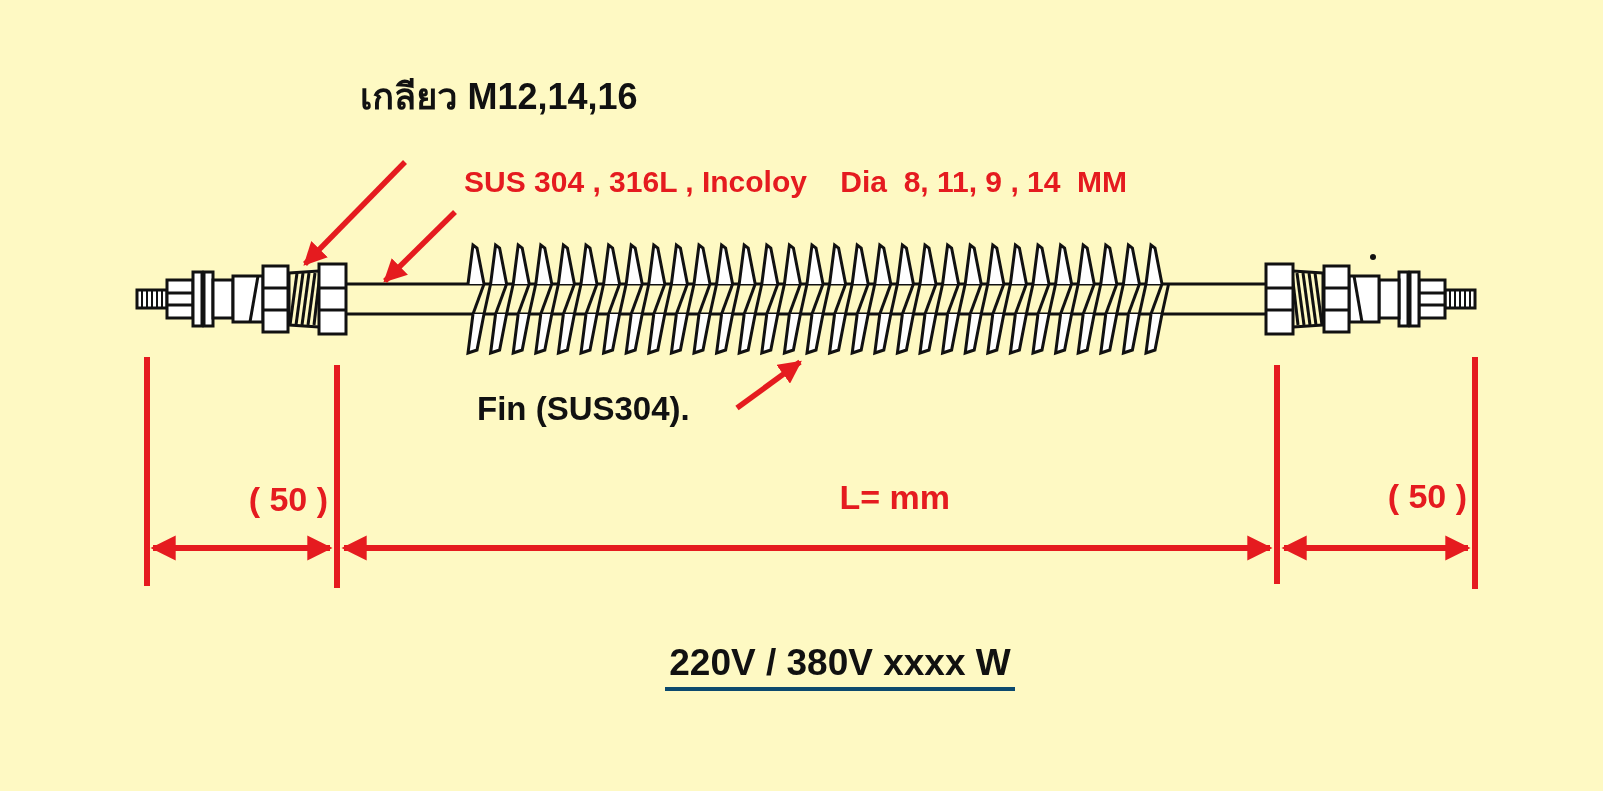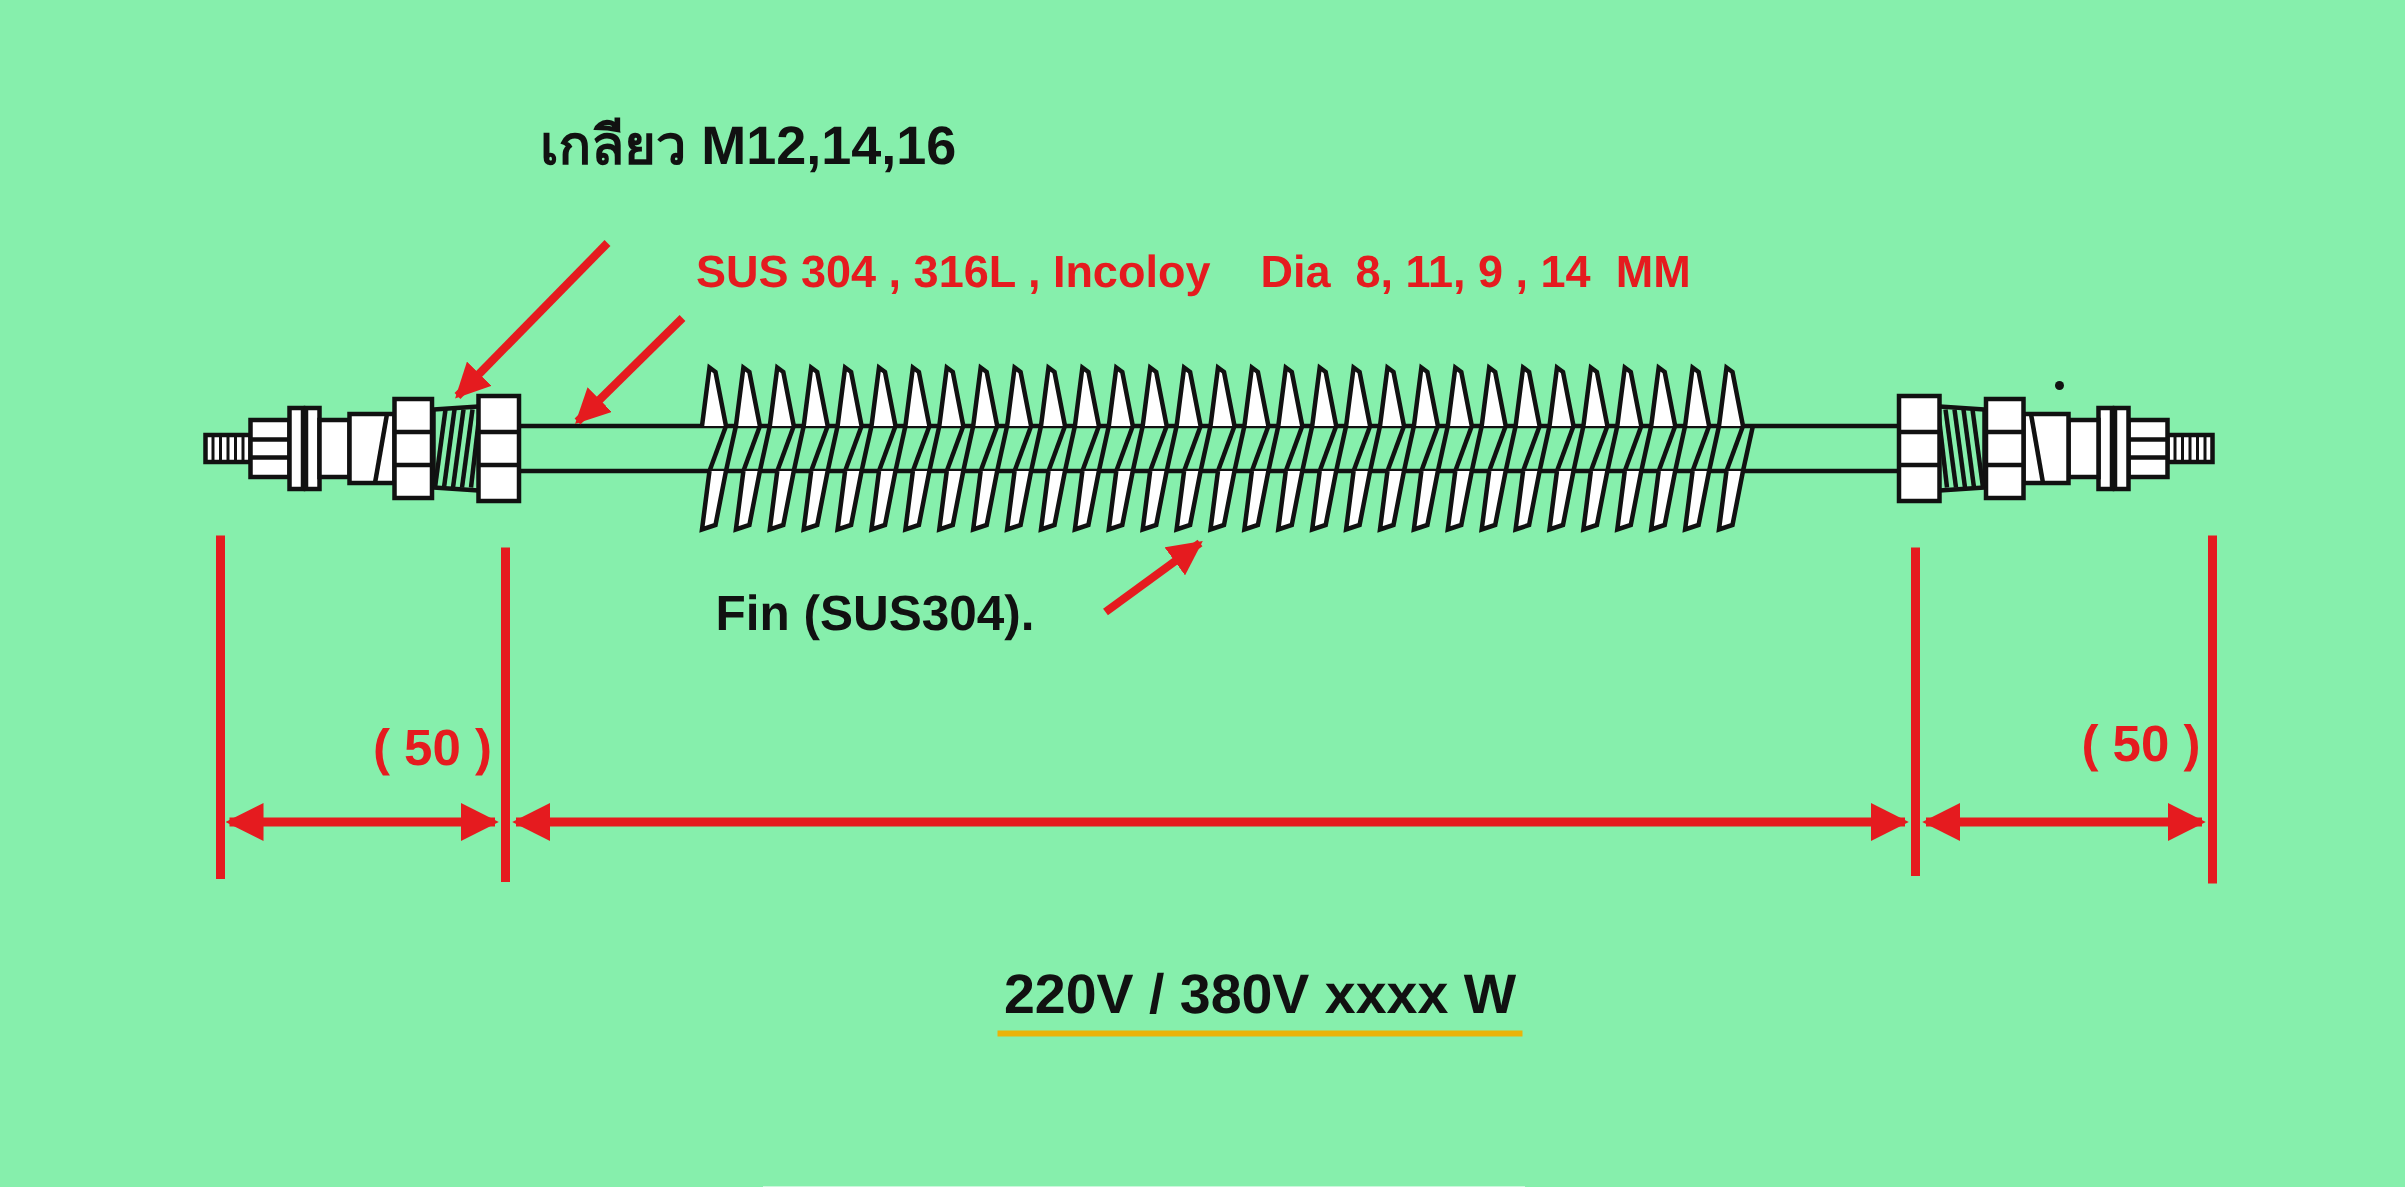--- a/index.html
+++ b/index.html
@@ -1,20 +1,20 @@
 <!DOCTYPE html>
 <html><head>
 <meta charset="utf-8">
 <style>
   html, body { margin: 0; padding: 0; background: #ffffff; }
   #canvas {
     position: relative;
     width: 1603px;
     height: 791px;
-    background: #86efac;
+    background: #fef9c3;
     overflow: hidden;
     font-family: "Liberation Sans", "DejaVu Sans", sans-serif;
   }
   #drawing { position: absolute; left: 0; top: 0; }
   .lbl {
     position: absolute;
     font-weight: bold;
     white-space: pre;
     line-height: 1.15;
   }
@@ -26,21 +26,21 @@
   .dim-label      { font-size: 34px; text-align: right; }
   .dim-left-label   { left: 148px;  width: 180px;  top: 480px; }
   .dim-center-label { left: 750px;  width: 200px;  top: 478px; }
   .dim-right-label  { left: 1287px; width: 180px;  top: 477px; }
   .voltage-wrap { position: absolute; left: 340px; width: 1000px; top: 642px; text-align: center; }
   .voltage-label {
     display: inline-block;
     font-size: 37px;
     font-weight: bold;
     color: #111111;
-    border-bottom: 4px solid #eab308;
+    border-bottom: 4px solid #0c4a6e;
     padding: 0 4px 3px 4px;
     white-space: pre;
   }
 </style>
 </head>
 <body>
 
 <div id="canvas">
 
   <svg id="drawing" width="1603" height="791" viewBox="0 0 1603 791">
@@ -259,20 +259,21 @@
   </svg>
 
   <div class="lbl black thread-label">เกลียว M12,14,16</div>
 
   <div class="lbl red material-label">SUS 304 , 316L , Incoloy    Dia  8, 11, 9 , 14  MM</div>
 
   <div class="lbl black fin-label">Fin (SUS304).</div>
 
   <div class="lbl red dim-label dim-left-label">( 50 )</div>
 
+  <div class="lbl red dim-label dim-center-label">L= mm</div>
 
   <div class="lbl red dim-label dim-right-label">( 50 )</div>
 
   <div class="voltage-wrap">
     <span class="voltage-label">220V / 380V xxxx W</span>
   </div>
 
 </div>
 
 </body></html>

